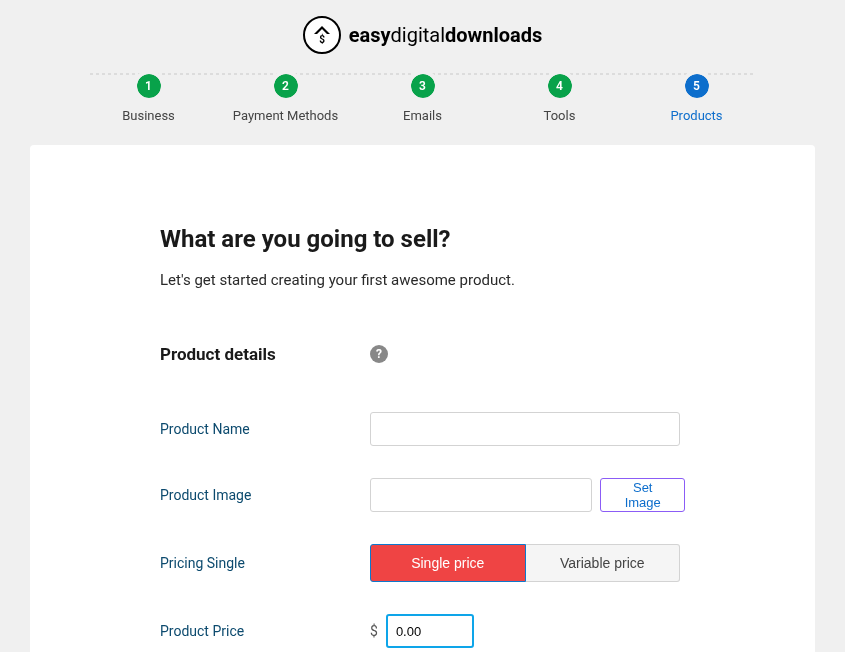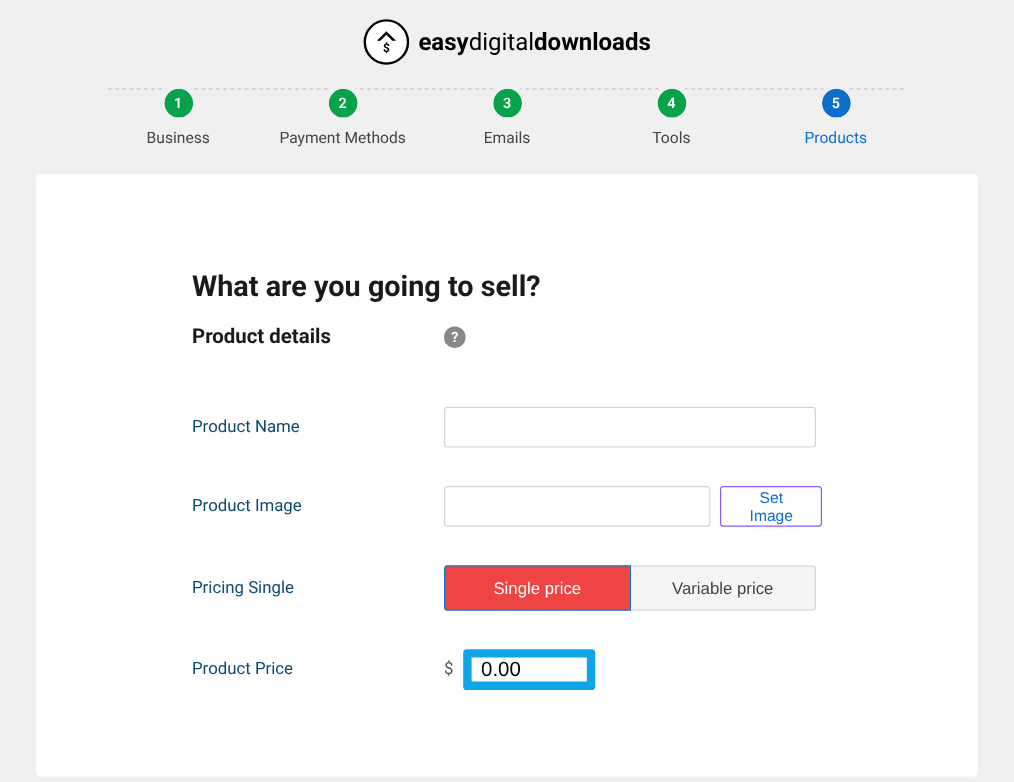--- a/index.html
+++ b/index.html
@@ -193,26 +193,26 @@
     .price-row {
       display: flex;
       align-items: center;
       gap: 8px;
     }
     .currency {
       font-size: 14px;
       color: #555;
     }
     .price-input {
-      width: 110px;
+      width: 88px;
       height: 34px;
-      border: 7px solid #0ea5e9;
+      border: 2px solid #0ea5e9;
       border-radius: 3px;
       padding: 4px 8px;
-      font-size: 17px;
+      font-size: 13px;
     }
   </style>
 </head>
 <body>
 
 <div class="header">
   <div class="logo-wrap">
     <div class="logo-circle">
       <svg width="24" height="24" viewBox="0 0 24 24">
         <path d="M12 3 L20 11 L17 11 L12 6 L7 11 L4 11 Z" fill="#000"></path>
@@ -246,20 +246,21 @@
     <div class="step-label">Tools</div>
   </div>
   <div class="step">
     <div class="step-circle blue" style="position:relative;z-index:2;outline:4px solid #f0f0f0;">5</div>
     <div class="step-label active">Products</div>
   </div>
 </div>
 
 <div class="card">
   <h1 class="page-title">What are you going to sell?</h1>
+  <p class="page-subtitle">Let's get started creating your first awesome product.</p>
 
   <div class="section-row">
     <div class="section-title">Product details</div>
     <div class="help-icon">?</div>
   </div>
 
   <div class="form-row">
     <div class="form-label">Product Name</div>
     <div class="form-control">
       <input type="text" class="text-input" value="" style="">

